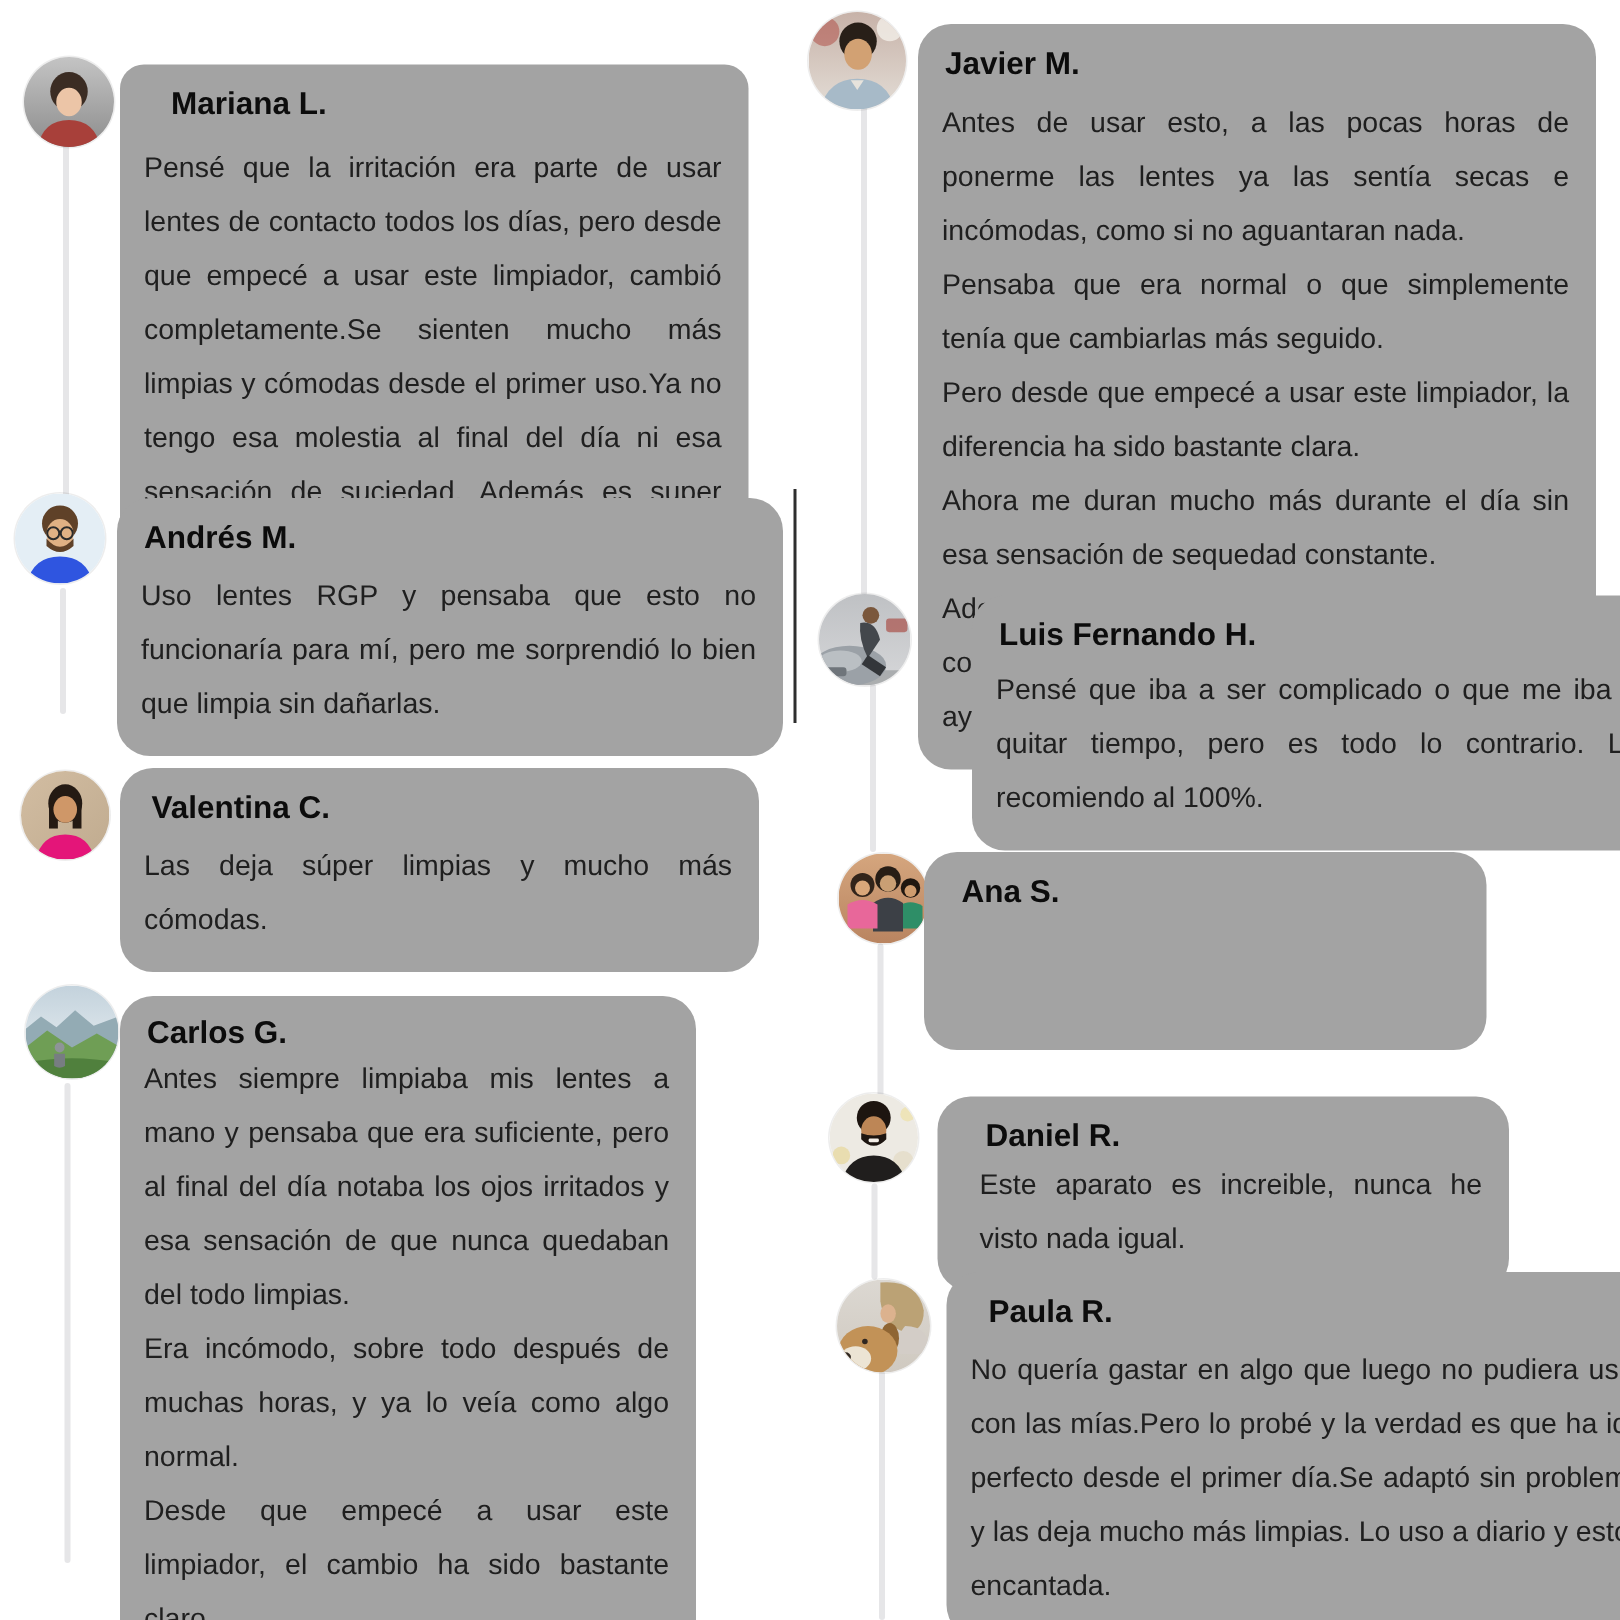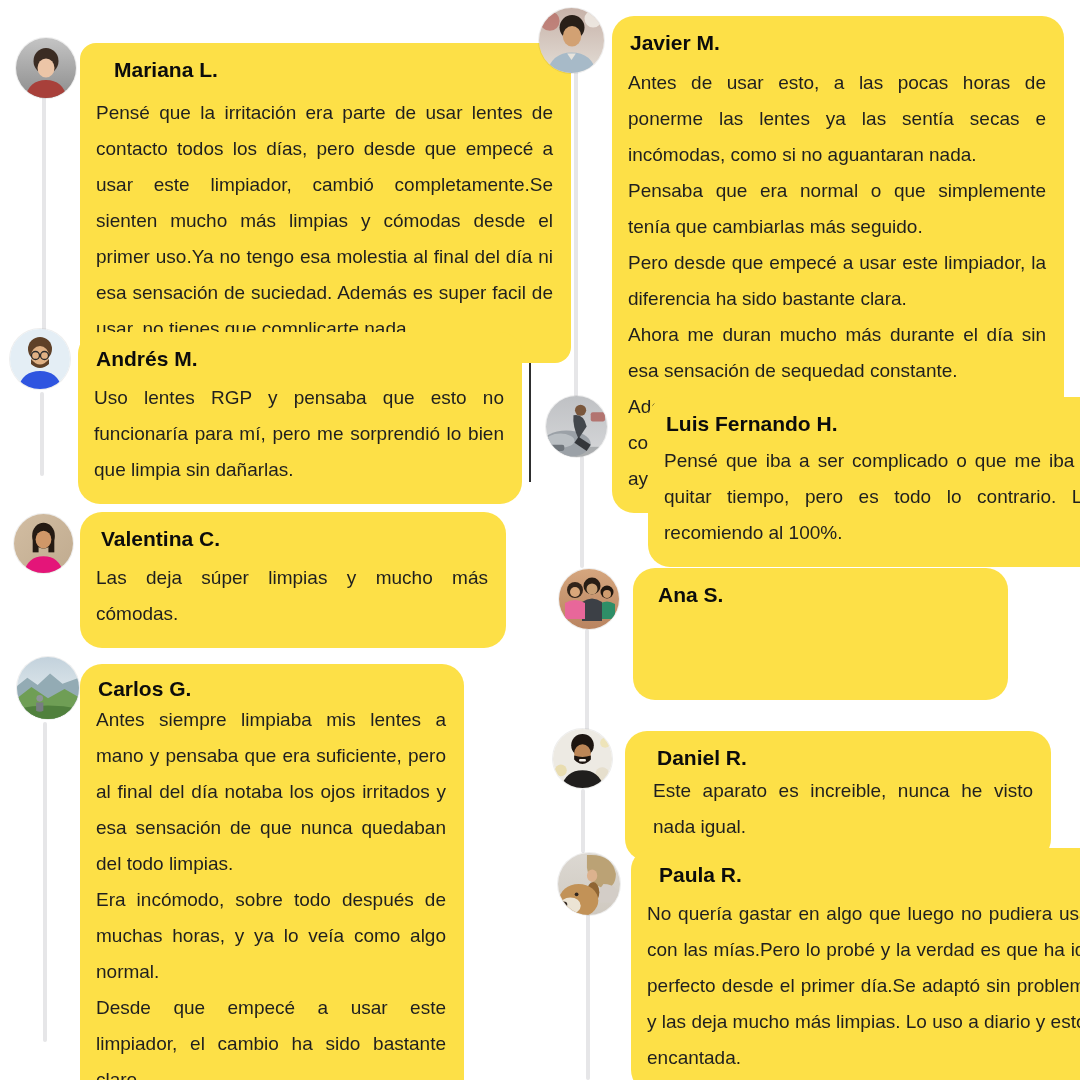--- a/index.html
+++ b/index.html
@@ -1,37 +1,37 @@
 <!DOCTYPE html>
 <html><head>
 <meta charset="utf-8">
 <style>
   html,body{margin:0;padding:0;}
   body{width:1080px;height:1080px;background:#ffffff;font-family:"Liberation Sans","DejaVu Sans",sans-serif;overflow:hidden;}
   .canvas{position:relative;width:1080px;height:1080px;background:#ffffff;}
 
   
-  .card{position:absolute;background:#fde047;border-radius:22px;padding:14px 18px 16px 16px;box-sizing:border-box;}
+  .card{position:absolute;background:#a3a3a3;border-radius:22px;padding:14px 18px 16px 16px;box-sizing:border-box;}
   .name{font-size:21px;font-weight:bold;color:#0c0c0c;margin:0 0 9px 2px;line-height:25px;}
   .text{font-size:19px;line-height:36px;color:#1f1f1f;margin:0;text-align:justify;white-space:pre-line;}
 
-  #card-mariana{left:80px;top:43px;width:491px;min-height:272px;border-radius:16px;}
+  #card-mariana{left:80px;top:43px;width:419px;min-height:272px;border-radius:16px;}
   #card-mariana .name{margin-left:18px;margin-bottom:13px;}
   #card-andres{left:78px;top:332px;width:444px;min-height:148px;}
   #card-valentina{left:80px;top:512px;width:426px;min-height:100px;}
   #card-valentina .name{margin-left:5px;}
   #card-carlos{left:80px;top:664px;width:384px;min-height:378px;padding-top:12px;}
   #card-carlos .name{margin-bottom:1px;}
   #card-javier{left:612px;top:16px;width:452px;min-height:372px;}
   #card-javier .name{margin-bottom:10px;}
   #card-luis{left:648px;top:397px;width:463px;min-height:126px;}
   #card-luis .name{margin-bottom:7px;}
-  #card-ana{left:633px;top:568px;width:375px;min-height:132px;}
+  #card-ana{left:616px;top:568px;width:375px;min-height:132px;}
   #card-ana .name{margin-left:9px;margin-bottom:4px;}
-  #card-daniel{left:625px;top:731px;width:426px;min-height:100px;padding-left:28px;}
+  #card-daniel{left:625px;top:731px;width:381px;min-height:100px;padding-left:28px;}
   #card-daniel .name{margin-bottom:3px;margin-left:4px;}
   #card-paula{left:631px;top:848px;width:483px;min-height:218px;}
   #card-paula .name{margin-left:12px;margin-bottom:9px;}
 
   
   .avatar{position:absolute;border-radius:50%;overflow:hidden;box-shadow:0 0 0 1px rgba(0,0,0,0.07);}
   .avatar svg{display:block;width:100%;height:100%;}
   #av-mariana{left:16px;top:38px;width:60px;height:60px;}
   #av-andres{left:10px;top:329px;width:60px;height:60px;}
   #av-valentina{left:14px;top:514px;width:59px;height:59px;}

